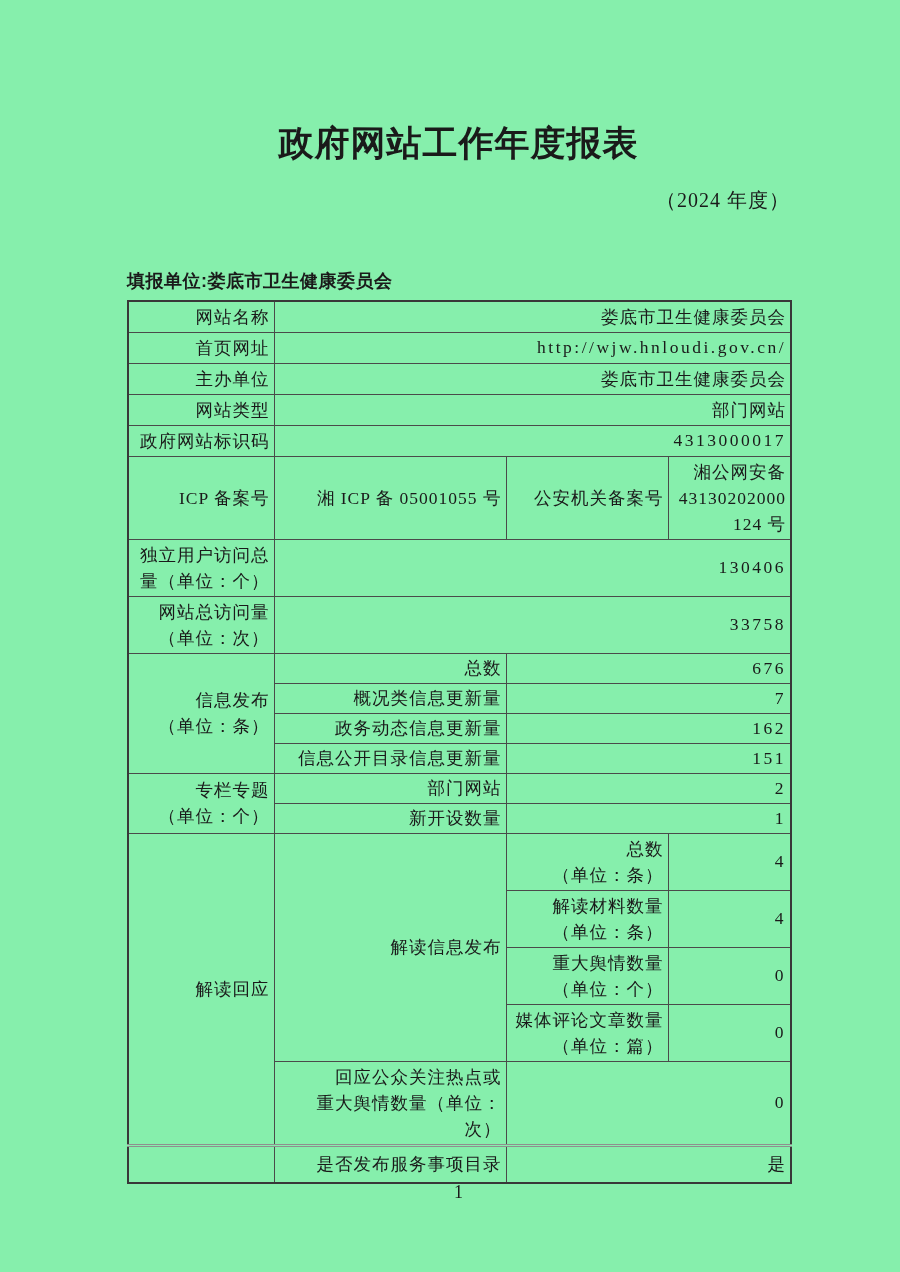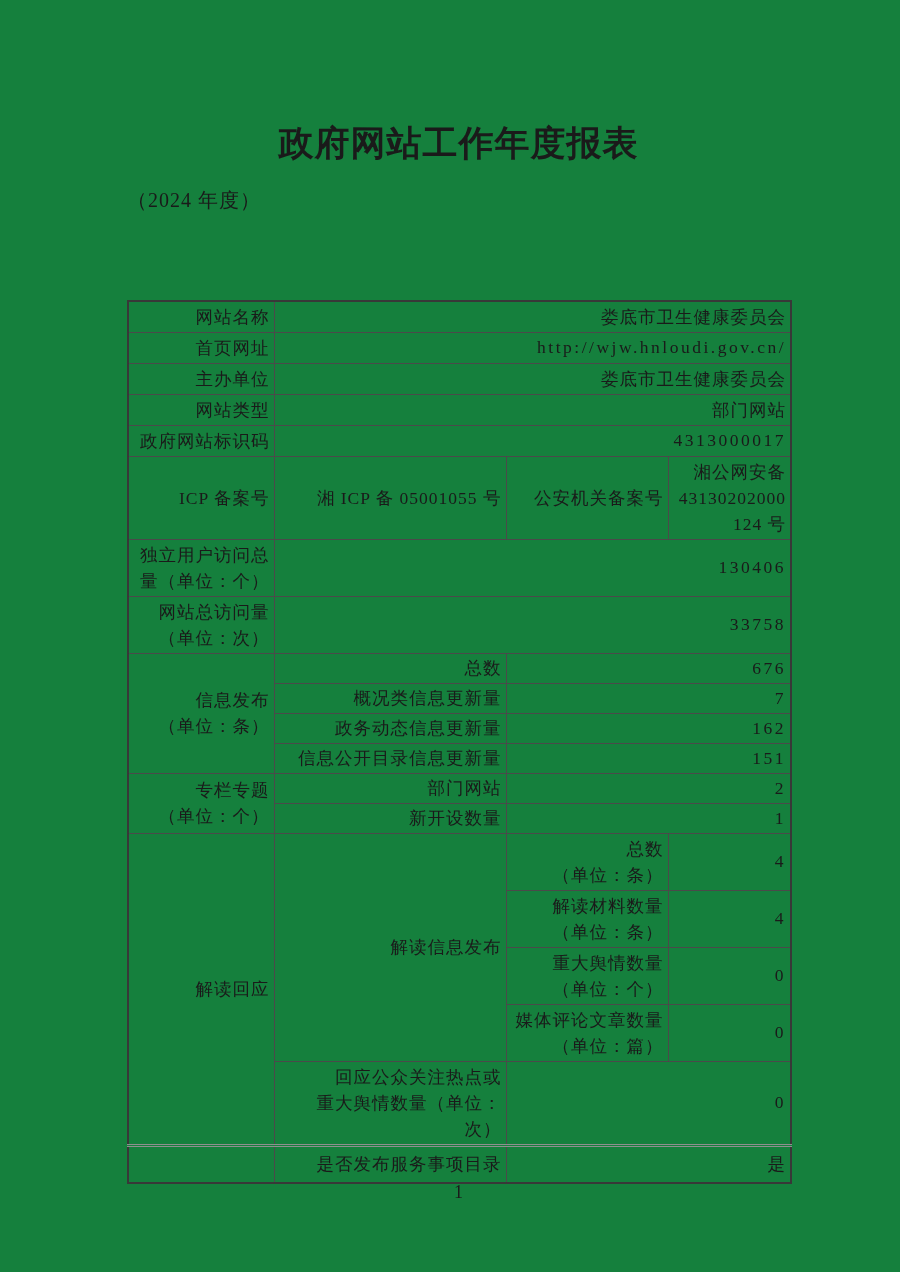--- a/index.html
+++ b/index.html
@@ -1,38 +1,38 @@
 <!DOCTYPE html>
 <html><head>
 <meta charset="utf-8">
 <style>
   * { margin: 0; padding: 0; box-sizing: border-box; }
   html, body { background: #ffffff; }
   .page {
     position: relative;
     width: 900px;
     height: 1272px;
-    background: #15803d;
+    background: #86efac;
     color: #1a1a1a;
     font-family: "Liberation Serif", "DejaVu Serif", serif;
     overflow: hidden;
   }
   .doc-title {
     position: absolute;
     top: 120px; left: 127px; width: 663px;
     text-align: center;
     font-size: 35px;
     font-weight: 700;
     letter-spacing: 1px;
     font-family: "Liberation Sans", "DejaVu Sans", sans-serif;
   }
   .doc-subtitle {
     position: absolute;
     top: 187px; left: 127px; width: 663px;
-    text-align: left;
+    text-align: right;
     font-size: 20px;
     letter-spacing: 1px;
   }
   .unit-line {
     position: absolute;
     top: 269px; left: 127px;
     font-size: 18px;
     font-weight: 700;
     letter-spacing: 0.5px;
     font-family: "Liberation Sans", "DejaVu Sans", sans-serif;
@@ -75,20 +75,21 @@
     font-size: 18px;
   }
 </style>
 </head>
 <body>
 
 <div class="page">
 
   <div class="doc-title">政府网站工作年度报表</div>
   <div class="doc-subtitle">（2024 年度）</div>
+  <div class="unit-line">填报单位:娄底市卫生健康委员会</div>
 
   <table class="report">
     <colgroup>
       <col class="col-a">
         <col class="col-b">
         <col class="col-c">
         <col class="col-d">
     </colgroup>
     <tbody>
       <tr class="r-basic">

